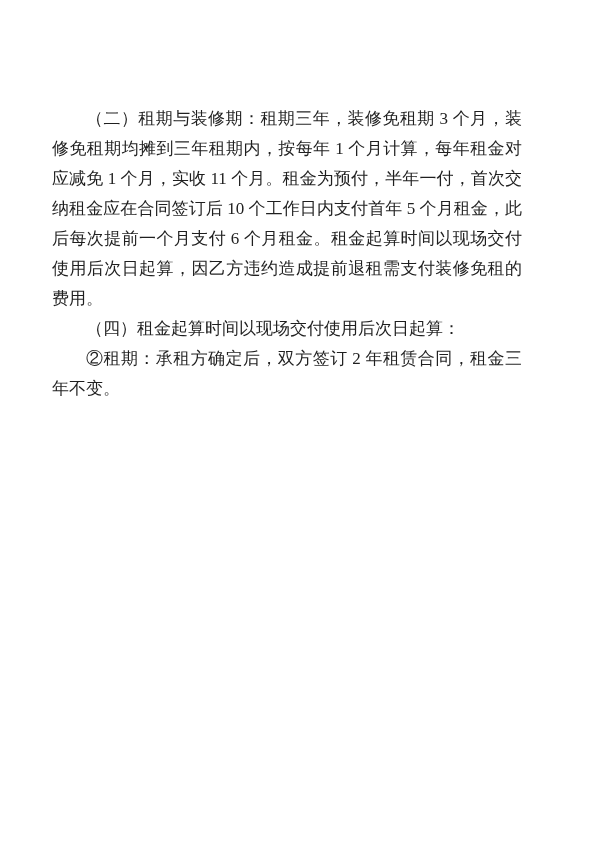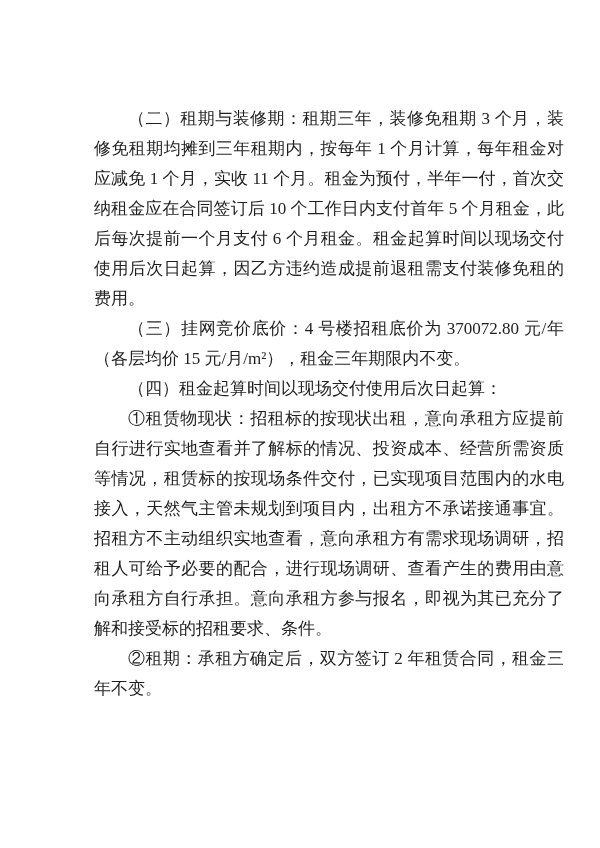--- a/index.html
+++ b/index.html
@@ -7,21 +7,21 @@
     padding: 0;
     background: #ffffff;
   }
   .page {
     position: relative;
     width: 600px;
     height: 848px;
     margin: 0;
     background: #ffffff;
     box-sizing: border-box;
-    padding: 104px 57px 0 94px;
+    padding: 104px 57px 0 52px;
     overflow: hidden;
   }
   .doc-body {
     width: 470px;
   }
   .doc-body p {
     margin: 0;
     padding: 0;
     font-family: "Liberation Serif", "DejaVu Serif", serif;
     font-size: 17px;
@@ -32,18 +32,16 @@
     text-indent: 2em;
     word-break: break-all;
   }
 </style>
 </head>
 <body>
 
 <div class="page">
   <div class="doc-body">
     <p>（二）租期与装修期：租期三年，装修免租期 3 个月，装修免租期均摊到三年租期内，按每年 1 个月计算，每年租金对应减免 1 个月，实收 11 个月。租金为预付，半年一付，首次交纳租金应在合同签订后 10 个工作日内支付首年 5 个月租金，此后每次提前一个月支付 6 个月租金。租金起算时间以现场交付使用后次日起算，因乙方违约造成提前退租需支付装修免租的费用。</p>
-    <p>（三）挂网竞价底价：4 号楼招租底价为 370072.80 元/年（各层均价 15 元/月/m²），租金三年期限内不变。</p>
     <p>（四）租金起算时间以现场交付使用后次日起算：</p>
-    <p>①租赁物现状：招租标的按现状出租，意向承租方应提前自行进行实地查看并了解标的情况、投资成本、经营所需资质等情况，租赁标的按现场条件交付，已实现项目范围内的水电接入，天然气主管未规划到项目内，出租方不承诺接通事宜。招租方不主动组织实地查看，意向承租方有需求现场调研，招租人可给予必要的配合，进行现场调研、查看产生的费用由意向承租方自行承担。意向承租方参与报名，即视为其已充分了解和接受标的招租要求、条件。</p>
     <p>②租期：承租方确定后，双方签订 2 年租赁合同，租金三年不变。</p>
   </div>
 </div>
 
 </body></html>

